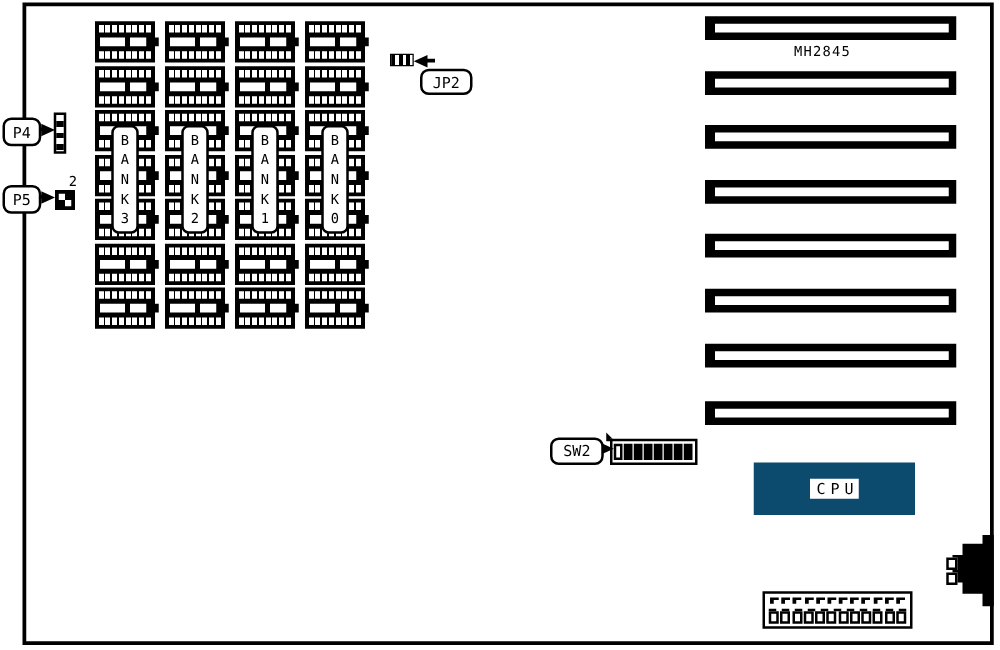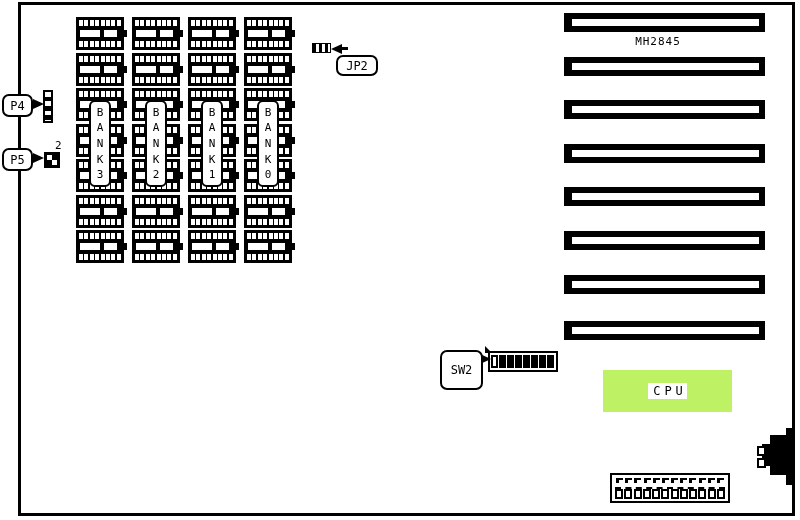--- a/index.html
+++ b/index.html
@@ -41,21 +41,21 @@
   .banklabel{position:absolute;left:13px;top:83px;width:22px;height:87px;border:2px solid #000;border-radius:6px;
     background:#fff;box-sizing:border-box;display:flex;flex-direction:column;align-items:center;
     justify-content:space-evenly;font-size:11px;line-height:11px;z-index:2;}
 
   
   .slot{left:564px;width:201px;height:19px;background:#000;z-index:1;}
   .slot .stripe{position:absolute;left:8px;right:6px;top:6px;bottom:6px;background:#fff;}
   .model-label{left:628px;top:35px;width:60px;text-align:center;font-size:11px;letter-spacing:1px;z-index:2;}
 
   
-  .cpu{left:603px;top:370px;width:129px;height:42px;background:#bef264;display:flex;align-items:center;justify-content:center;z-index:1;}
+  .cpu{left:603px;top:370px;width:129px;height:42px;background:#0c4a6e;display:flex;align-items:center;justify-content:center;z-index:1;}
   .cpu-label{background:#fff;color:#000;font-size:12px;letter-spacing:4px;padding:1px 0 1px 5px;}
   .npu{left:605px;top:422px;width:124px;height:46px;border:2px solid #000;box-sizing:border-box;background:#fff;z-index:1;}
   .npu .pins{position:absolute;left:3px;right:3px;height:6px;
     background:repeating-linear-gradient(90deg,#000 0 4px,#fff 4px 5.9px);}
   .npu .pins.t{top:2px;} .npu .pins.b{bottom:2px;}
   .npu .tab{position:absolute;left:50%;transform:translateX(-50%);width:8px;height:8px;background:#000;}
   .npu .tab.t{top:6px;} .npu .tab.b{bottom:6px;}
   .npu-label{position:absolute;left:50%;top:50%;transform:translate(-50%,-50%);border:2px solid #000;border-radius:8px;
     background:#fff;font-size:12px;letter-spacing:2px;padding:3px 2px 3px 5px;z-index:2;}
 
@@ -368,21 +368,21 @@
       </div>
       <div class="abs slot" style="top:275px;">
         <div class="stripe"></div>
       </div>
       <div class="abs slot" style="top:321px;">
         <div class="stripe"></div>
       </div>
     </div>
   <div class="abs model-label">MH2845</div>
 
-  <div class="abs callout-box" style="left:440px;top:350px;width:43px;height:40px;">
+  <div class="abs callout-box" style="left:440px;top:350px;width:43px;height:22px;">
     <span>SW2</span>
   </div>
   <div class="abs arrow-tail" style="left:478px;top:358px;width:5px;"></div>
   <div class="abs arrow-head-right" style="left:480px;top:354px;"></div>
   <div class="abs sw-notch"></div>
   <div class="abs sw" id="dipsw">
       <div class="cell open"></div>
       <div class="cell"></div>
       <div class="cell"></div>
       <div class="cell"></div>

